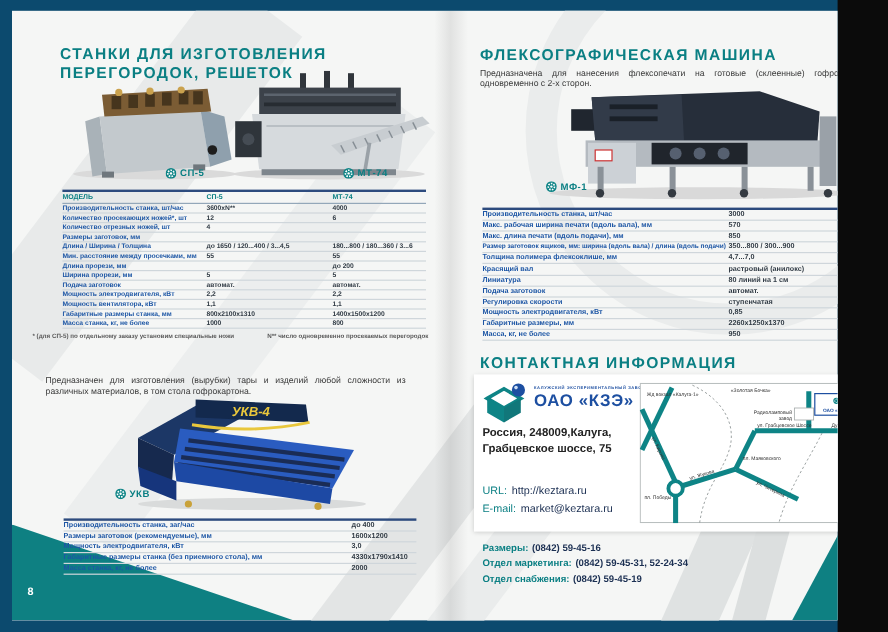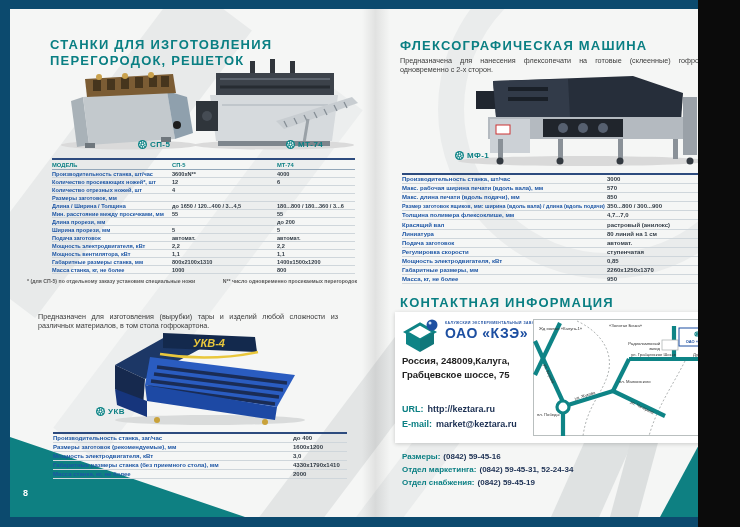--- a/index.html
+++ b/index.html
@@ -27,21 +27,21 @@
   .c-1{width:105px;color:#323c46;}
   .c-2{flex:1;color:#323c46;}
   .r2{display:flex;align-items:center;border-bottom:1px solid #cfd6db;}
   .r2 span{font-weight:bold;white-space:nowrap;}
   .r2 .lab{color:#1d56a5;}
   .r2 .val{color:#323c46;flex:1;}
   .fnote{position:absolute;z-index:2;display:flex;justify-content:space-between;color:#5a5a5a;font-size:5.2px;font-weight:bold;}
   
   .card{position:absolute;z-index:2;background:#fff;box-shadow:0 1px 4px rgba(0,0,0,.18);}
   .addr{position:absolute;color:#222;font-weight:bold;font-size:9.5px;line-height:14px;white-space:nowrap;}
-  .linkrow{position:absolute;font-size:9px;font-weight:bold;white-space:nowrap;}
+  .linkrow{position:absolute;font-size:9px;font-weight:normal;white-space:nowrap;}
   .linkrow .lbl{color:#0a7f83;}
   .linkrow .val{color:#1b2f52;margin-left:4px;}
   .phone{position:absolute;z-index:2;font-size:8px;font-weight:bold;white-space:nowrap;}
   .phone .lbl{color:#0a7f83;}
   .phone .val{color:#1b2f52;margin-left:3px;}
   .pagenum{position:absolute;z-index:3;color:#fff;font-weight:bold;font-size:9px;}
   .logo-small{color:#1d4fa1;font-weight:bold;font-size:3.4px;letter-spacing:.5px;white-space:nowrap;}
   .logo-name{color:#1d4fa1;font-weight:bold;font-size:14px;letter-spacing:.5px;white-space:nowrap;}
 </style>
 </head>

